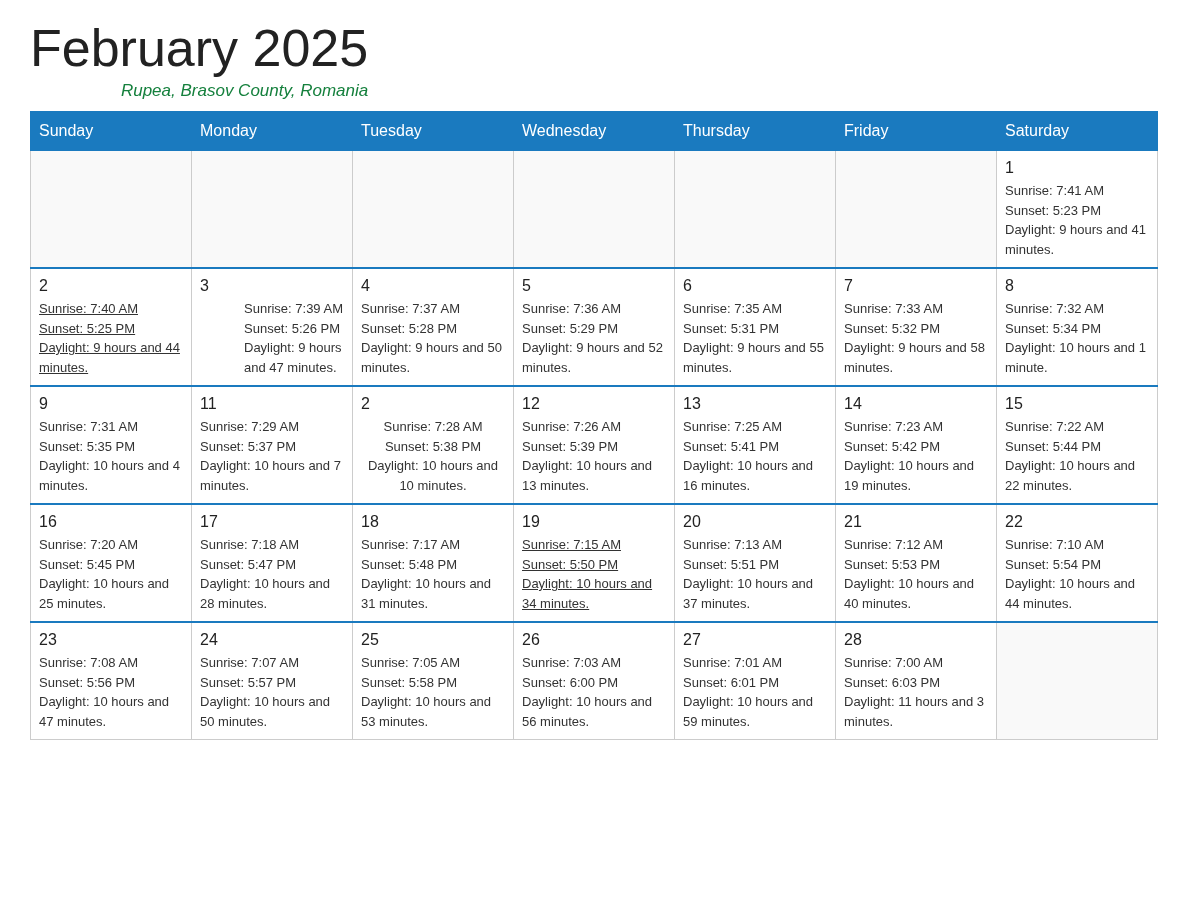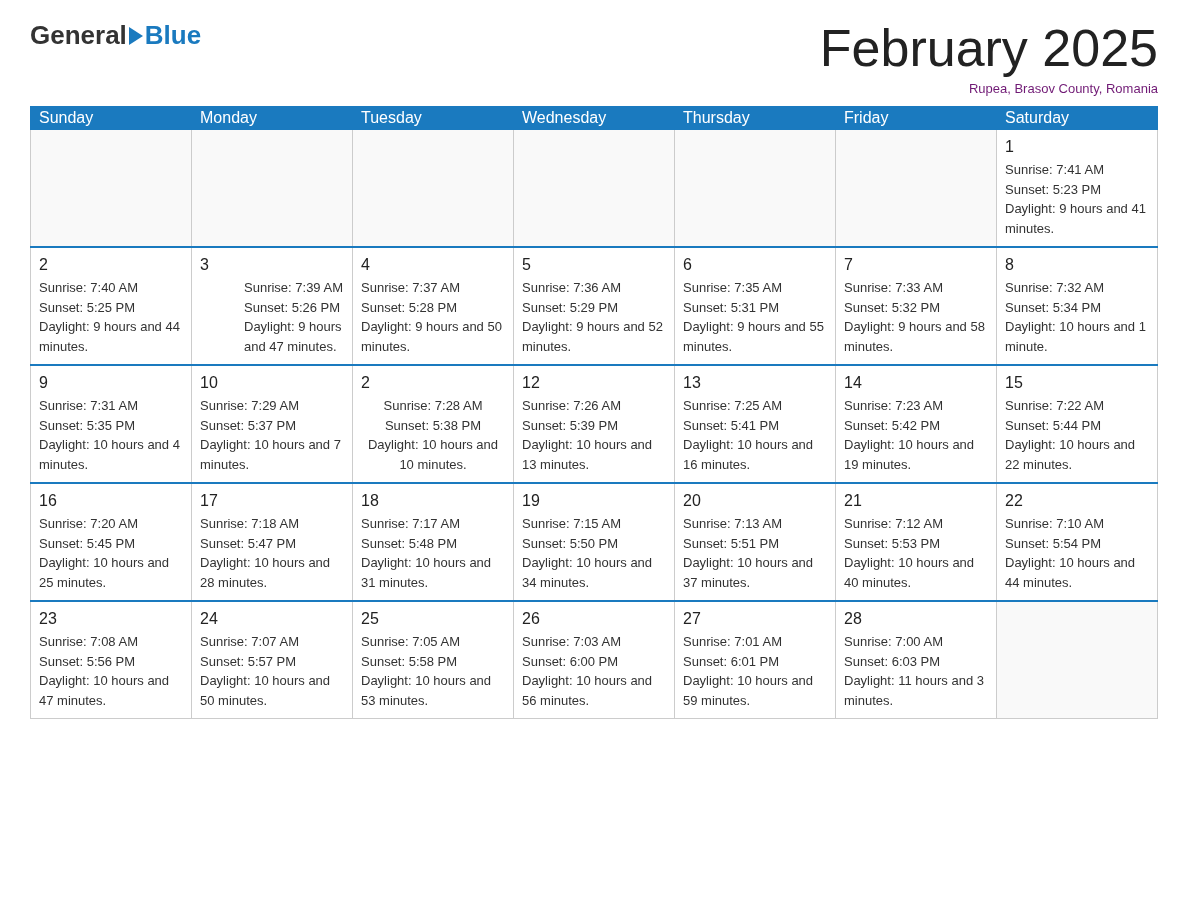--- a/index.html
+++ b/index.html
@@ -46,33 +46,34 @@
     .title-section {
       text-align: right;
     }
     .month-title {
       font-size: 52px;
       font-weight: normal;
       color: #222;
       line-height: 1.1;
     }
     .location {
-      font-size: 13px;
-      color: #701a75;
+      font-size: 17px;
+      color: #15803d;
       margin-top: 4px;
+      font-style: italic;
     }
     .calendar {
       width: 100%;
       border-collapse: collapse;
       margin-top: 10px;
     }
     .calendar th {
       background-color: #1a7abf;
       color: #fff;
-      padding: 2px 8px;
+      padding: 10px 8px;
       font-size: 16px;
       font-weight: normal;
       text-align: left;
       border: 1px solid #1a7abf;
     }
     .calendar td {
       vertical-align: top;
       padding: 8px;
       border: 1px solid #ccc;
       width: calc(100% / 7);
@@ -96,27 +97,20 @@
       background: #f9f9f9;
     }
     .row-border td {
       border-top: 2px solid #1a7abf;
     }
   </style>
 </head>
 <body>
 
 <div class="header">
-  <div class="logo">
-    <div class="logo-text">
-      <span class="logo-general">General</span>
-      <span class="logo-arrow"></span>
-      <span class="logo-blue">Blue</span>
-    </div>
-  </div>
   <div class="title-section">
     <div class="month-title">February 2025</div>
     <div class="location">Rupea, Brasov County, Romania</div>
   </div>
 </div>
 
 <table class="calendar">
   <thead>
     <tr>
     <th>Sunday</th>
@@ -139,21 +133,21 @@
         <td>
           <span class="day-number">1</span>
           <div class="day-info" style="white-space: pre-line;">Sunrise: 7:41 AM
 Sunset: 5:23 PM
 Daylight: 9 hours and 41 minutes.</div>
         </td>
       </tr>
       <tr class="row-border">
         <td>
           <span class="day-number">2</span>
-          <div class="day-info" style="white-space: pre-line;">Sunrise: 7:40 AM
+          <div class="day-info" style="white-space: pre-line; text-decoration: underline;">Sunrise: 7:40 AM
 Sunset: 5:25 PM
 Daylight: 9 hours and 44 minutes.</div>
         </td>
         <td>
           <span class="day-number">3</span>
           <div class="day-info" style="white-space: pre-line; margin-left: 44px;">Sunrise: 7:39 AM
 Sunset: 5:26 PM
 Daylight: 9 hours and 47 minutes.</div>
         </td>
         <td>
@@ -188,21 +182,21 @@
         </td>
       </tr>
       <tr class="row-border">
         <td>
           <span class="day-number">9</span>
           <div class="day-info" style="white-space: pre-line;">Sunrise: 7:31 AM
 Sunset: 5:35 PM
 Daylight: 10 hours and 4 minutes.</div>
         </td>
         <td>
-          <span class="day-number">10</span>
+          <span class="day-number">11</span>
           <div class="day-info" style="white-space: pre-line;">Sunrise: 7:29 AM
 Sunset: 5:37 PM
 Daylight: 10 hours and 7 minutes.</div>
         </td>
         <td>
           <span class="day-number">2</span>
           <div class="day-info" style="white-space: pre-line; text-align: center;">Sunrise: 7:28 AM
 Sunset: 5:38 PM
 Daylight: 10 hours and 10 minutes.</div>
         </td>
@@ -245,21 +239,21 @@
 Daylight: 10 hours and 28 minutes.</div>
         </td>
         <td>
           <span class="day-number">18</span>
           <div class="day-info" style="white-space: pre-line;">Sunrise: 7:17 AM
 Sunset: 5:48 PM
 Daylight: 10 hours and 31 minutes.</div>
         </td>
         <td>
           <span class="day-number">19</span>
-          <div class="day-info" style="white-space: pre-line;">Sunrise: 7:15 AM
+          <div class="day-info" style="white-space: pre-line; text-decoration: underline;">Sunrise: 7:15 AM
 Sunset: 5:50 PM
 Daylight: 10 hours and 34 minutes.</div>
         </td>
         <td>
           <span class="day-number">20</span>
           <div class="day-info" style="white-space: pre-line;">Sunrise: 7:13 AM
 Sunset: 5:51 PM
 Daylight: 10 hours and 37 minutes.</div>
         </td>
         <td>

